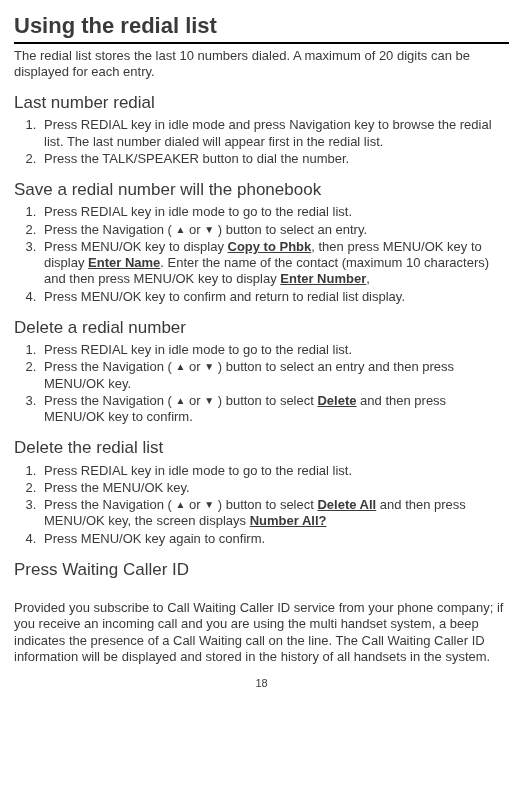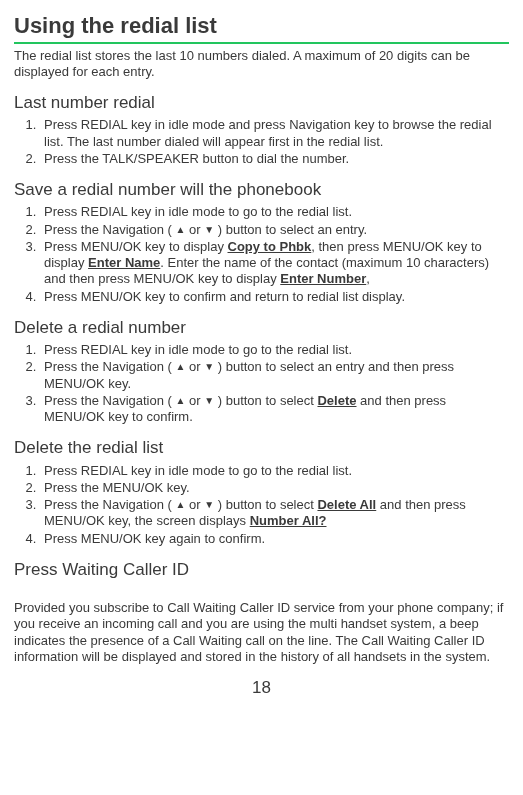--- a/index.html
+++ b/index.html
@@ -7,21 +7,21 @@
     padding: 12px 14px 10px 14px;
     width: 523px;
     box-sizing: border-box;
     font-family: Arial, Helvetica, sans-serif;
     color: #3a3a3a;
     line-height: 1.25;
   }
   .title {
     font-size: 22px;
     font-weight: bold;
-    border-bottom: 2px solid #22c55e;
+    border-bottom: 2px solid #000000;
     padding-bottom: 2px;
     margin-bottom: 4px;
   }
   .intro {
     font-size: 13px;
     margin-bottom: 10px;
   }
   .section-heading {
     font-size: 17px;
     font-weight: normal;
@@ -37,21 +37,21 @@
     padding-left: 4px;
     margin-bottom: 1px;
   }
   .para {
     font-size: 13px;
     margin-top: 20px;
   }
   .bold { font-weight: bold; text-decoration: underline; }
   .page-num {
     text-align: center;
-    font-size: 17px;
+    font-size: 11px;
     margin-top: 12px;
   }
   .arrow {
     font-size: 10px;
     vertical-align: middle;
   }
 </style>
 </head>
 <body>
 

